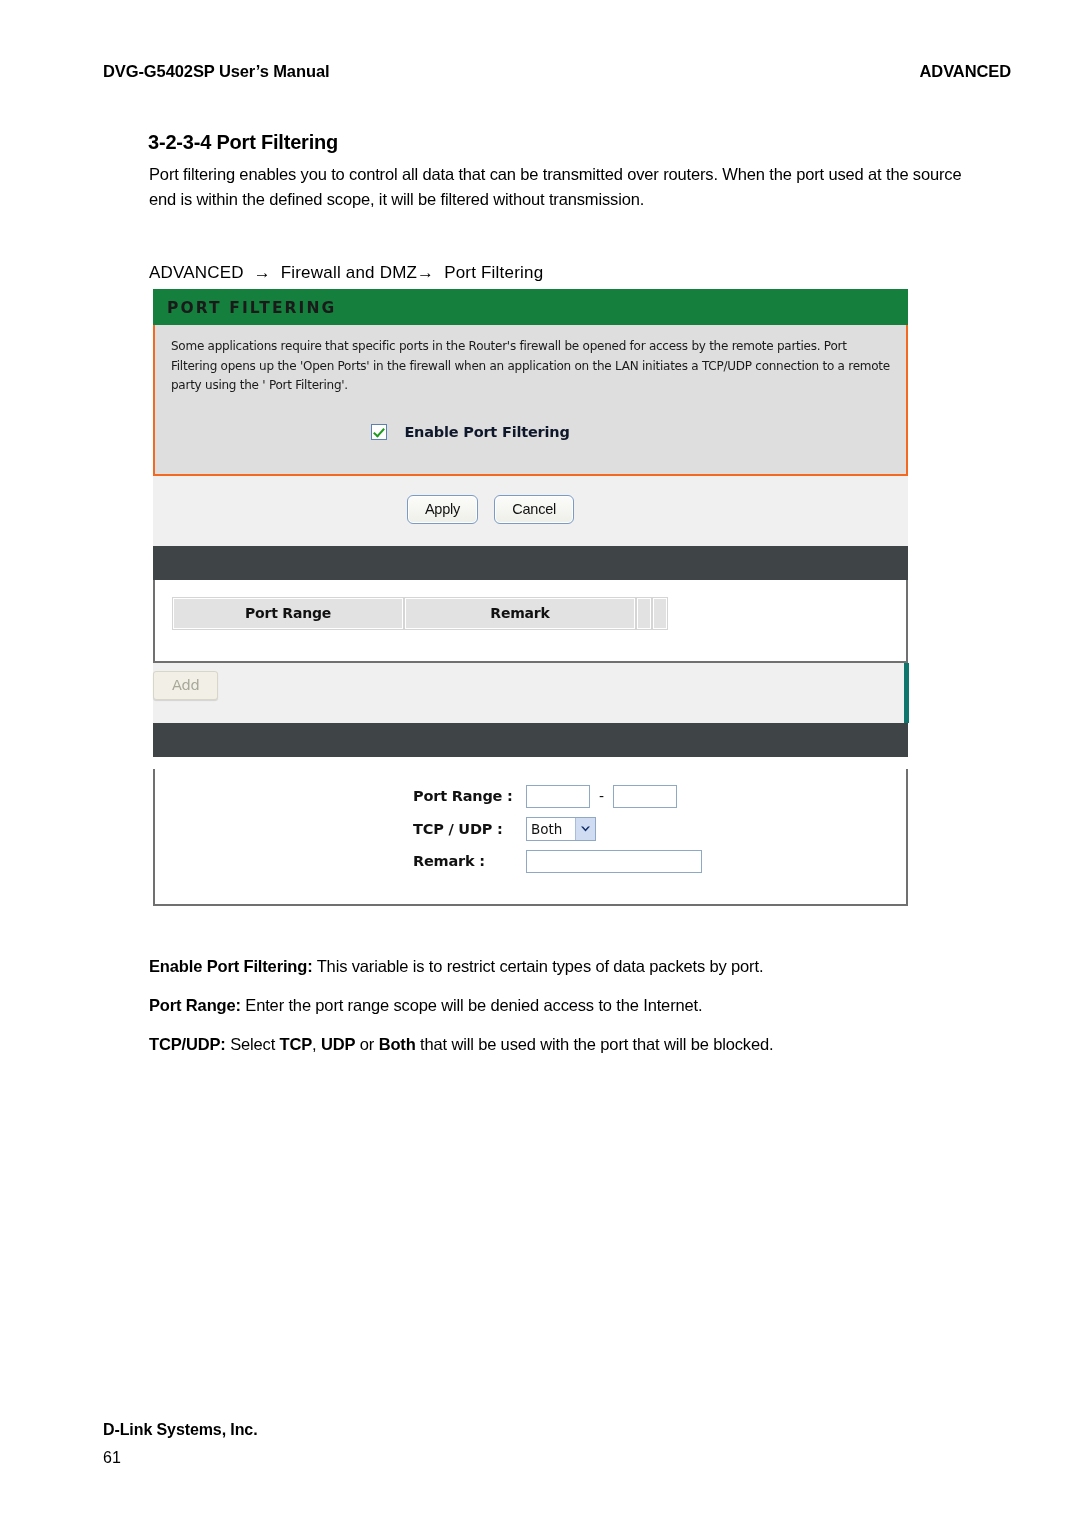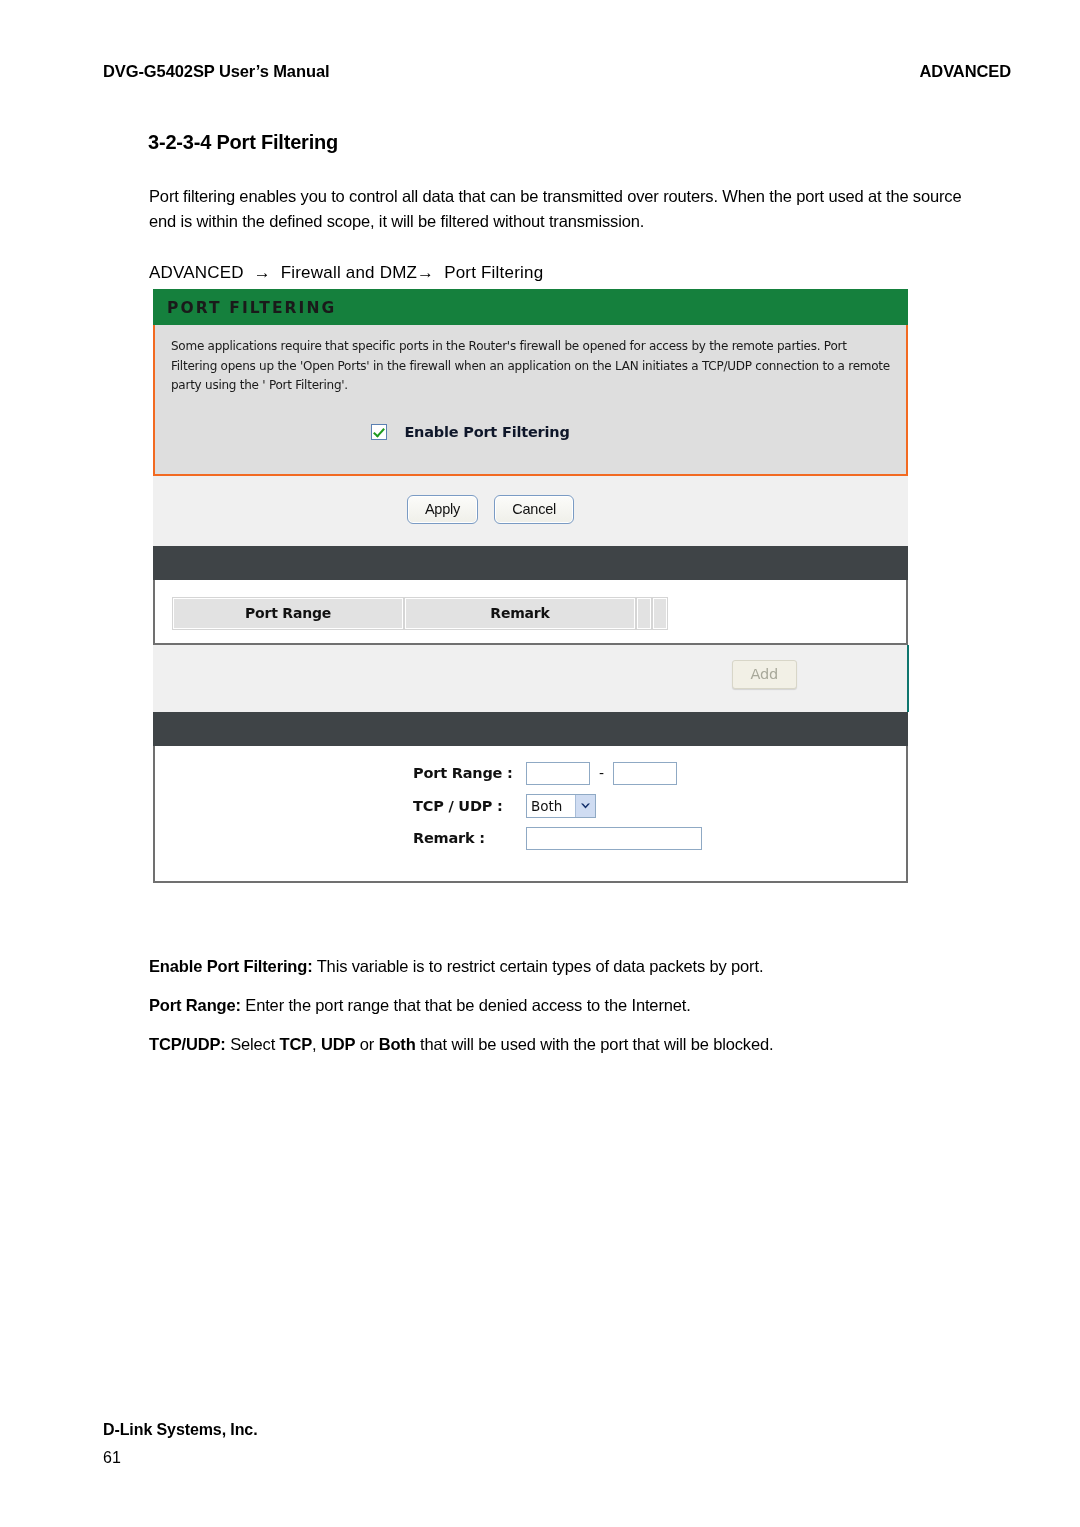--- a/index.html
+++ b/index.html
@@ -36,21 +36,21 @@
     top: 131px;
     left: 148px;
     font-size: 20px;
     font-weight: bold;
     letter-spacing: -0.2px;
   }
 
   
   .intro-paragraph {
     position: absolute;
-    top: 184px;
+    top: 162px;
     left: 149px;
     width: 843px;
     font-size: 16.5px;
     line-height: 25px;
     letter-spacing: -0.15px;
   }
 
   
   .breadcrumb {
     position: absolute;
@@ -162,21 +162,21 @@
     height: 34px;
     margin: 0 1px;
   }
 
   
   .ui-table-area {
     background: #ffffff;
     border: 2px solid #707070;
     border-top: none;
     margin: 0 1px;
-    padding: 18px 0 14px 0;
+    padding: 18px 0 32px 0;
   }
   .table-header-row {
     display: flex;
     margin: 0 18px;
     gap: 2px;
   }
   .th {
     background: #e2e2e2;
     border: 1px solid #ffffff;
     outline: 1px solid #d5d5d5;
@@ -189,45 +189,45 @@
     letter-spacing: -0.2px;
   }
   .th-port-range { flex: 0 0 228px; }
   .th-tcp-udp   { flex: 0 0 228px; }
   .th-remark    { flex: 0 0 228px; }
   .th-narrow    { flex: 0 0 12px; }
 
   
   .ui-add-band {
     background: #f0f0f0;
-    padding: 15px 0 23px 0;
-    display: flex;
-    justify-content: flex-end;
+    padding: 8px 0 23px 0;
+    display: flex;
+    justify-content: flex-start;
     padding-right: 110px;
     border-left: 1px solid #ffffff;
-    border-right: 2px solid #0f766e;
+    border-right: 5px solid #0f766e;
   }
   .ui-btn-add {
     font-family: "DejaVu Sans", sans-serif;
     font-size: 14.5px;
     color: #a8a89a;
     background: #f2f0e6;
     border: 1px solid #d8d6c8;
     border-radius: 3px;
     padding: 5px 18px 6px 18px;
     box-shadow: 0 1px 1px rgba(0,0,0,0.12);
     letter-spacing: -0.2px;
   }
 
   
   .ui-form-area {
     background: #ffffff;
     border: 2px solid #707070;
     border-top: none;
-    margin: 0 1px;
+    margin: 12px 1px;
     padding: 16px 0 22px 0;
   }
   .form-row {
     display: flex;
     align-items: center;
     margin-bottom: 9px;
     padding-left: 258px;
   }
   .form-label {
     font-family: "DejaVu Sans", sans-serif;
@@ -389,21 +389,21 @@
     </div>
 
   </div>
 </div>
 
 <div class="definitions">
   <div class="def-line">
     <span class="def-term">Enable Port Filtering:</span><span> This variable is to restrict certain types of data packets by port.</span>
   </div>
   <div class="def-line">
-    <span class="def-term">Port Range:</span><span> Enter the port range that that be denied access to the Internet.</span>
+    <span class="def-term">Port Range:</span><span> Enter the port range scope will be denied access to the Internet.</span>
   </div>
   <div class="def-line">
     <span class="def-term">TCP/UDP:</span><span> Select <b>TCP</b>, <b>UDP</b> or <b>Both</b> that will be used with the port that will be blocked.</span>
   </div>
 </div>
 
 <div class="footer-company">D-Link Systems, Inc.</div>
 <div class="footer-page">61</div>
 
 </body></html>

